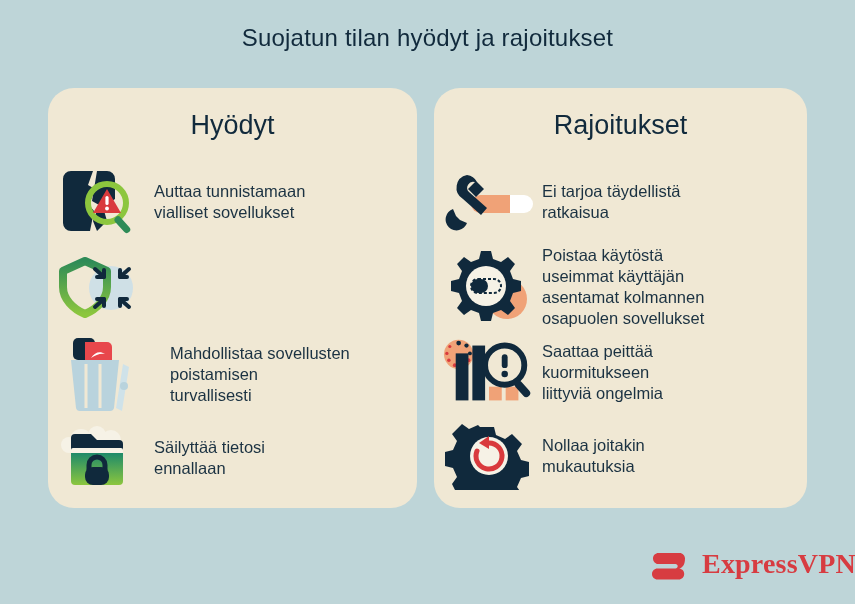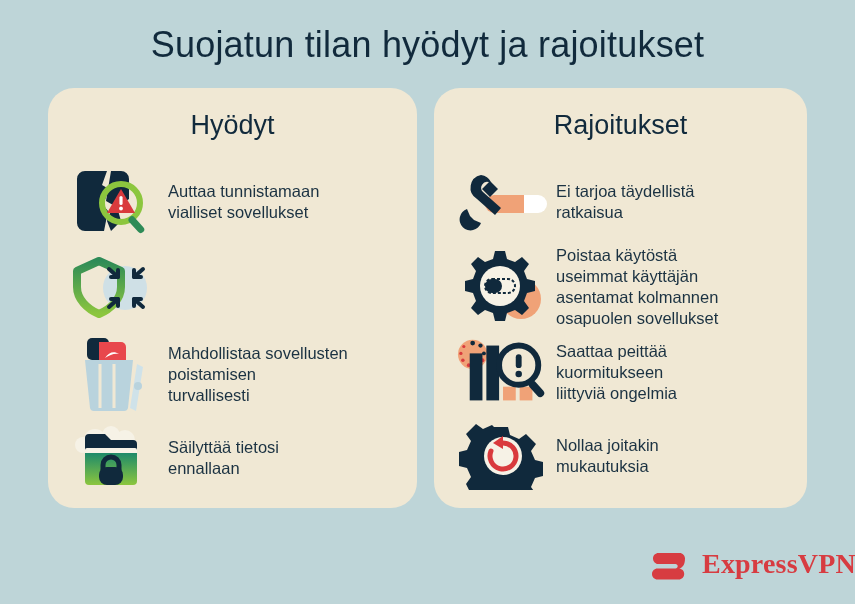--- a/index.html
+++ b/index.html
@@ -7,56 +7,56 @@
     width: 855px; height: 604px;
     background: #bed5d8;
     font-family: "Liberation Sans", sans-serif;
     overflow: hidden;
   }
   #stage { position: relative; width: 855px; height: 604px; }
 
   .page-title {
     position: absolute; top: 24px; left: 0; width: 855px;
     text-align: center;
-    font-size: 36px; font-weight: 400; letter-spacing: .2px;
+    font-size: 24px; font-weight: 400; letter-spacing: .2px;
     color: #112a3c;
   }
 
   .panel {
     position: absolute; top: 88px; height: 420px;
     background: #f0e8d4;
     border-radius: 26px;
   }
   #panel-benefits   { left: 48px;  width: 369px; }
   #panel-limits     { left: 434px; width: 373px; }
 
   .panel-title {
     text-align: center; margin-top: 22px;
     font-size: 27px; font-weight: 400; color: #112a3c;
   }
 
   .items { margin-top: 22px; }
   .item {
     display: flex; align-items: center;
-    padding: 0 16px 0 22px;
+    padding: 0 16px 0 8px;
   }
   .item-icon {
     width: 92px; min-width: 92px; height: 78px;
     display: flex; align-items: center; justify-content: center;
   }
   .item-icon svg { display: block; }
   .item-text {
     font-size: 16.5px; line-height: 21px; color: #1b3242;
     padding-left: 6px;
   }
 
   
   #panel-benefits .item:nth-child(1) { margin-top: 2px; }
   #panel-benefits .item:nth-child(2) { margin-top: 8px; }
-  #panel-benefits .item:nth-child(3) { margin-top: 8px; }
+  #panel-benefits .item:nth-child(3) { margin-top: 8px; gap: 16px; }
   #panel-benefits .item:nth-child(4) { margin-top: 6px; }
   #panel-limits  .item:nth-child(1) { margin-top: 2px; }
   #panel-limits  .item:nth-child(2) { margin-top: 4px; }
   #panel-limits  .item:nth-child(3) { margin-top: 4px; }
   #panel-limits  .item:nth-child(4) { margin-top: 6px; }
   #panel-limits .item-icon { width: 96px; min-width: 96px; }
   #panel-limits .item-text { padding-left: 4px; }
 
   
   .brand {

